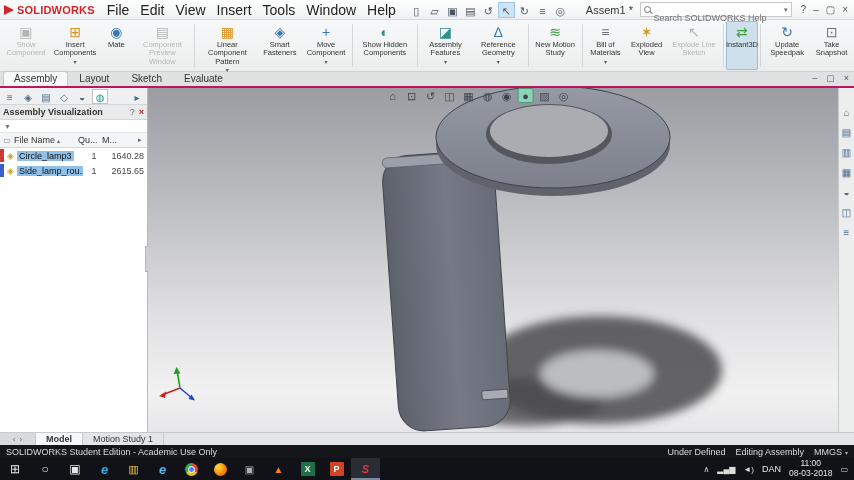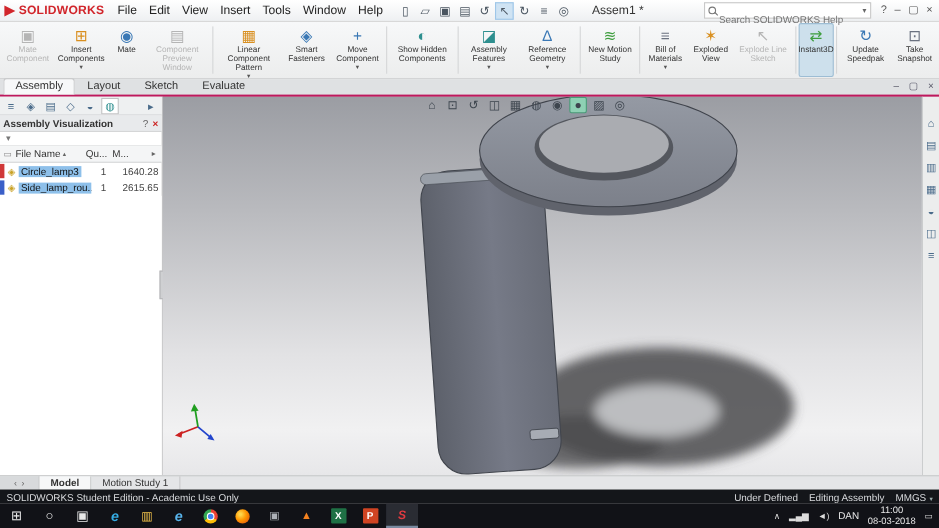--- a/index.html
+++ b/index.html
@@ -5,21 +5,21 @@
   * { margin:0; padding:0; box-sizing:border-box; }
   html,body { width:854px; height:480px; overflow:hidden; }
   body { font-family:"Liberation Sans", sans-serif; }
   .screen { position:relative; width:854px; height:438px; background:#f0f0f0; font-size:11px; color:#222; }
 
   
   .titlebar { height:20px; background:linear-gradient(#ffffff,#eef0f2); display:flex; align-items:center; gap:1px; padding:0 4px; border-bottom:1px solid #d8d8d8; }
   .logo { display:flex; align-items:center; gap:3px; margin-right:6px; }
   .logo-mark { width:0; height:0; border-left:5px solid transparent; border-right:5px solid transparent; border-bottom:10px solid #d1252b; transform:rotate(90deg); }
   .logo-text { color:#d1252b; font-weight:bold; font-size:11px; letter-spacing:.2px; }
-  .menu { padding:2px 5px; font-size:11px; color:#222; }
+  .menu { padding:2px 5px; font-size:14px; color:#222; }
   .qbar { display:flex; align-items:center; gap:1px; margin-left:6px; }
   .qicon { width:17px; height:16px; text-align:center; font-size:11px; color:#4a5560; line-height:16px; border:1px solid transparent; }
   .qicon.hl { background:#cfe3f3; border-color:#9ec6e8; }
   .doc-title { margin-left:16px; font-size:11px; color:#333; white-space:nowrap; }
   .search-box { margin-left:auto; display:flex; align-items:center; background:#fff; border:1px solid #c8c8c8; height:15px; width:152px; padding:0 3px; gap:3px; }
   .search-box input { border:0; outline:0; flex:1; font-size:9px; color:#777; font-family:inherit; background:transparent; min-width:0;margin-top:17px; }
   .mag { width:7px; height:7px; border:1.3px solid #777; border-radius:50%; position:relative; flex:0 0 auto; }
   .mag::after { content:""; position:absolute; width:4px; height:1.3px; background:#777; right:-3px; bottom:-1px; transform:rotate(45deg); }
   .sb-caret { font-size:7px; color:#666; }
   .win-controls { display:flex; gap:7px; margin-left:8px; margin-right:2px; color:#555; font-size:10px; }
@@ -153,21 +153,21 @@
       <span>?</span>
       <span>–</span>
       <span>▢</span>
       <span>×</span>
     </div>
   </div>
 
   <div class="ribbon">
     <div class="rbtn disabled">
       <span class="ric ic-g">▣</span>
-      <span class="rlb">Mate Component</span>
+      <span class="rlb">Show Component</span>
     </div>
     <div class="rbtn">
       <span class="ric ic-o">⊞</span>
       <span class="rlb">Insert Components</span>
       <span class="rdd">▾</span>
     </div>
     <div class="rbtn">
       <span class="ric ic-b">◉</span>
       <span class="rlb">Mate</span>
     </div>

